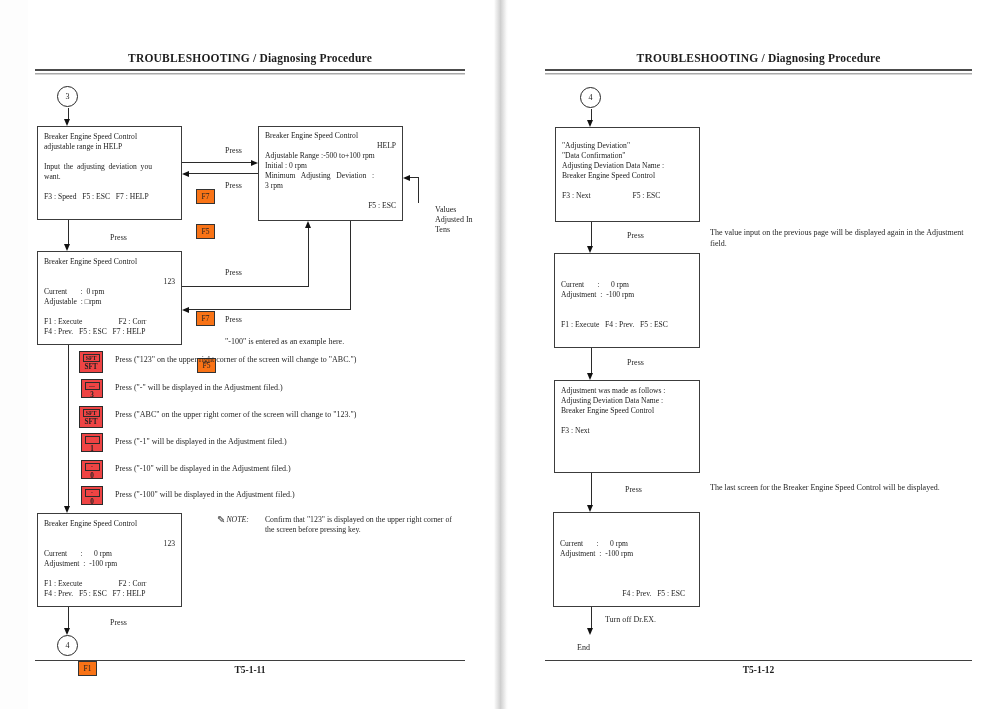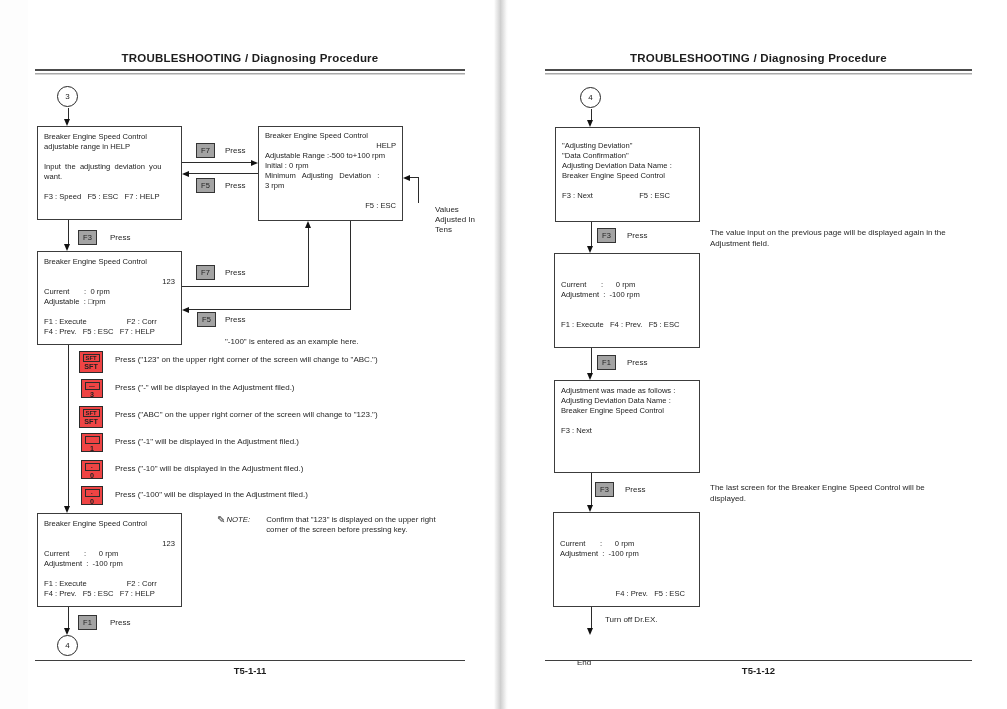--- a/index.html
+++ b/index.html
@@ -1,32 +1,32 @@
 <!DOCTYPE html>
 <html><head>
 <meta charset="utf-8">
 <style>
   * { margin:0; padding:0; box-sizing:border-box; }
   html,body { background:#fff; }
   .canvas { position:relative; width:1007px; height:709px; background:#fdfdfd; overflow:hidden;
-            font-family:Liberation Sans, sans-serif; color:#262626; }
+            font-family:Liberation Serif, serif; color:#262626; }
   .page { position:absolute; top:0; height:709px; background:#fff; }
   .gutter { position:absolute; top:0; left:494px; width:13px; height:709px;
             background:linear-gradient(to right, rgba(255,255,255,0), #cfcfcf 50%, rgba(255,255,255,0)); }
   .ptitle { position:absolute; font-weight:bold; font-size:11.5px; text-align:center; color:#1d1d1d; letter-spacing:.2px; }
   .hrule { position:absolute; height:2.2px; background:#4c4c4c; box-shadow:0 2.2px 0 #ffffff, 0 3.4px 0 #949494; }
   .frule { position:absolute; height:1.4px; background:#3f3f3f; }
   .pfooter { position:absolute; font-weight:bold; font-size:9.5px; text-align:center; color:#1d1d1d; }
   .box { position:absolute; border:1.5px solid #3c3c3c; background:#fff; padding:5px 6px; }
   .bxl { height:10px; line-height:10px; font-size:7.6px; white-space:pre; color:#222; }
   .ar { text-align:right; }
   .pr { padding-right:8px; }
   .pt13 { padding-top:13px; }
-  .fkey { position:absolute; width:19px; height:15px; border:1.4px solid #333; background:#a3a3a3;
-          text-align:center; line-height:13px; font-size:7.5px; color:#222; }
+  .fkey { position:absolute; width:19px; height:15px; border:1.4px solid #333; background:#f97316;
+          text-align:center; line-height:13px; font-size:7.5px; color:#222;margin-top:46px; }
   .press { position:absolute; font-size:8px; color:#262626; }
   .circ { position:absolute; width:21px; height:21px; border:1.3px solid #262626; border-radius:50%;
           background:#fff; text-align:center; line-height:19px; font-size:8px; color:#222; }
   .vline,.hline { position:absolute; background:#2b2b2b; }
   .vline { width:1.3px; } .hline { height:1.3px; }
   .arr { position:absolute; width:0; height:0; }
   .a-down { border-left:3.5px solid transparent; border-right:3.5px solid transparent; border-top:7px solid #111; }
   .a-up   { border-left:3.5px solid transparent; border-right:3.5px solid transparent; border-bottom:7px solid #111; }
   .a-left { border-top:3.5px solid transparent; border-bottom:3.5px solid transparent; border-right:7px solid #111; }
   .a-right{ border-top:3.5px solid transparent; border-bottom:3.5px solid transparent; border-left:7px solid #111; }
@@ -249,19 +249,19 @@
       <div class="bxl">Adjustment  :  -100 rpm</div>
       <div class="bxl"></div>
       <div class="bxl"></div>
       <div class="bxl"></div>
       <div class="bxl ar pr">F4 : Prev.   F5 : ESC</div>
     </div>
 
     <div class="vline" style="left:82.5px; top:607px; height:21px;"></div>
     <div class="arr a-down" style="left:79px; top:628px;"></div>
     <div class="ann" style="left:97px; top:615px;">Turn off Dr.EX.</div>
-    <div class="ann" style="left:69px; top:658px;">End</div>
+    <div class="ann" style="left:69px; top:643px;">End</div>
 
     <div class="frule" style="left:37px; top:660px; width:427px;"></div>
     <div class="pfooter" style="left:37px; top:665px; width:427px;">T5-1-12</div>
   </div>
 
 </div>
 
 </body></html>

